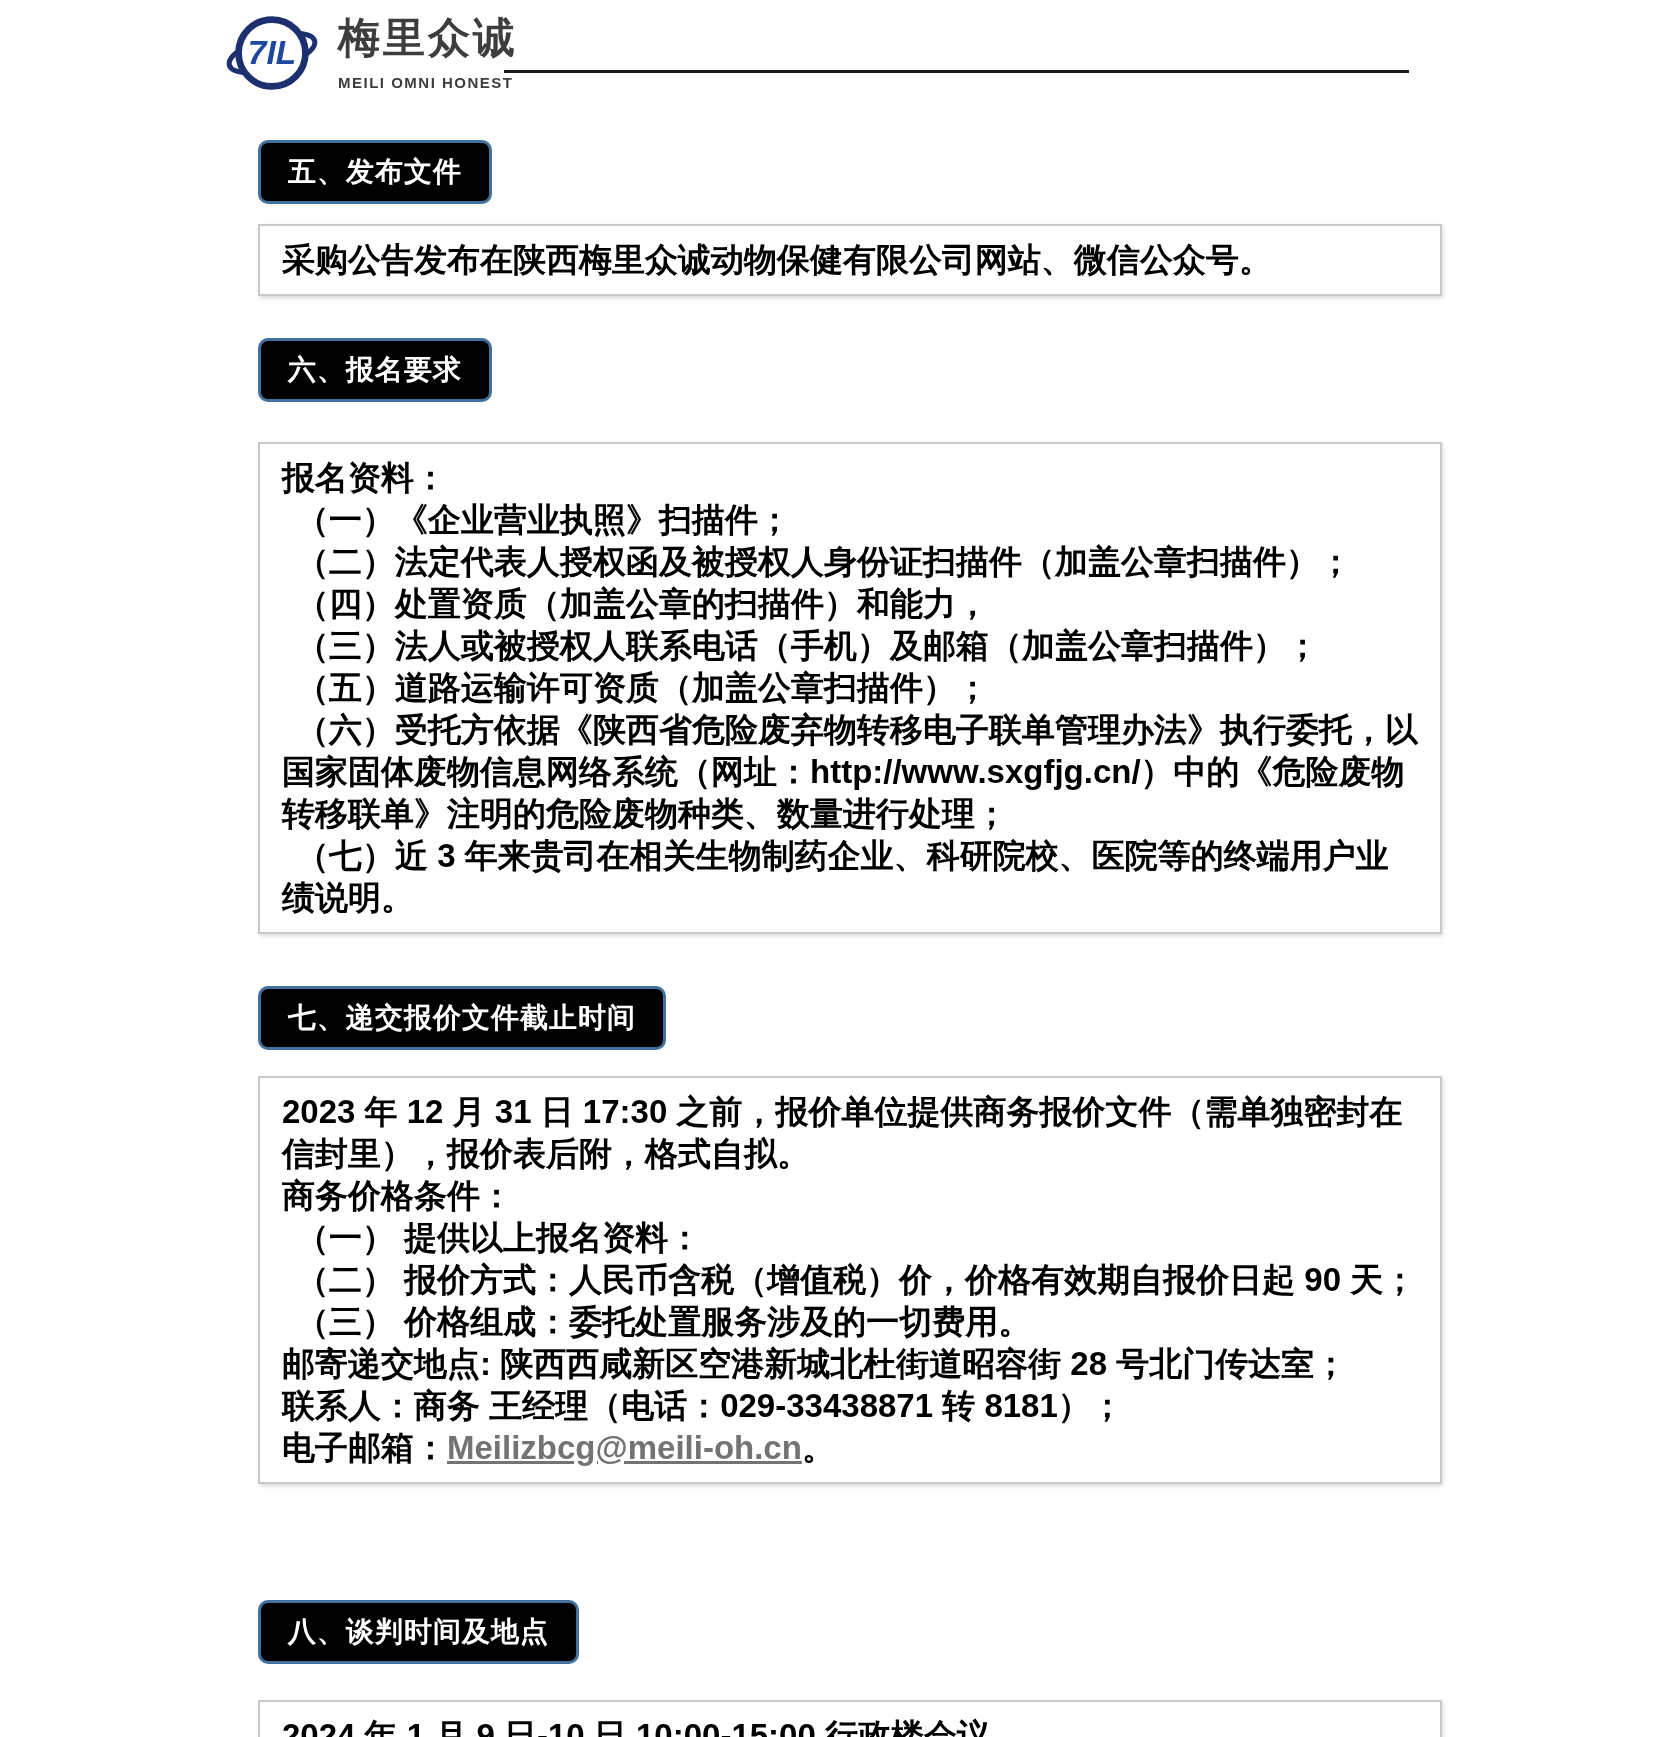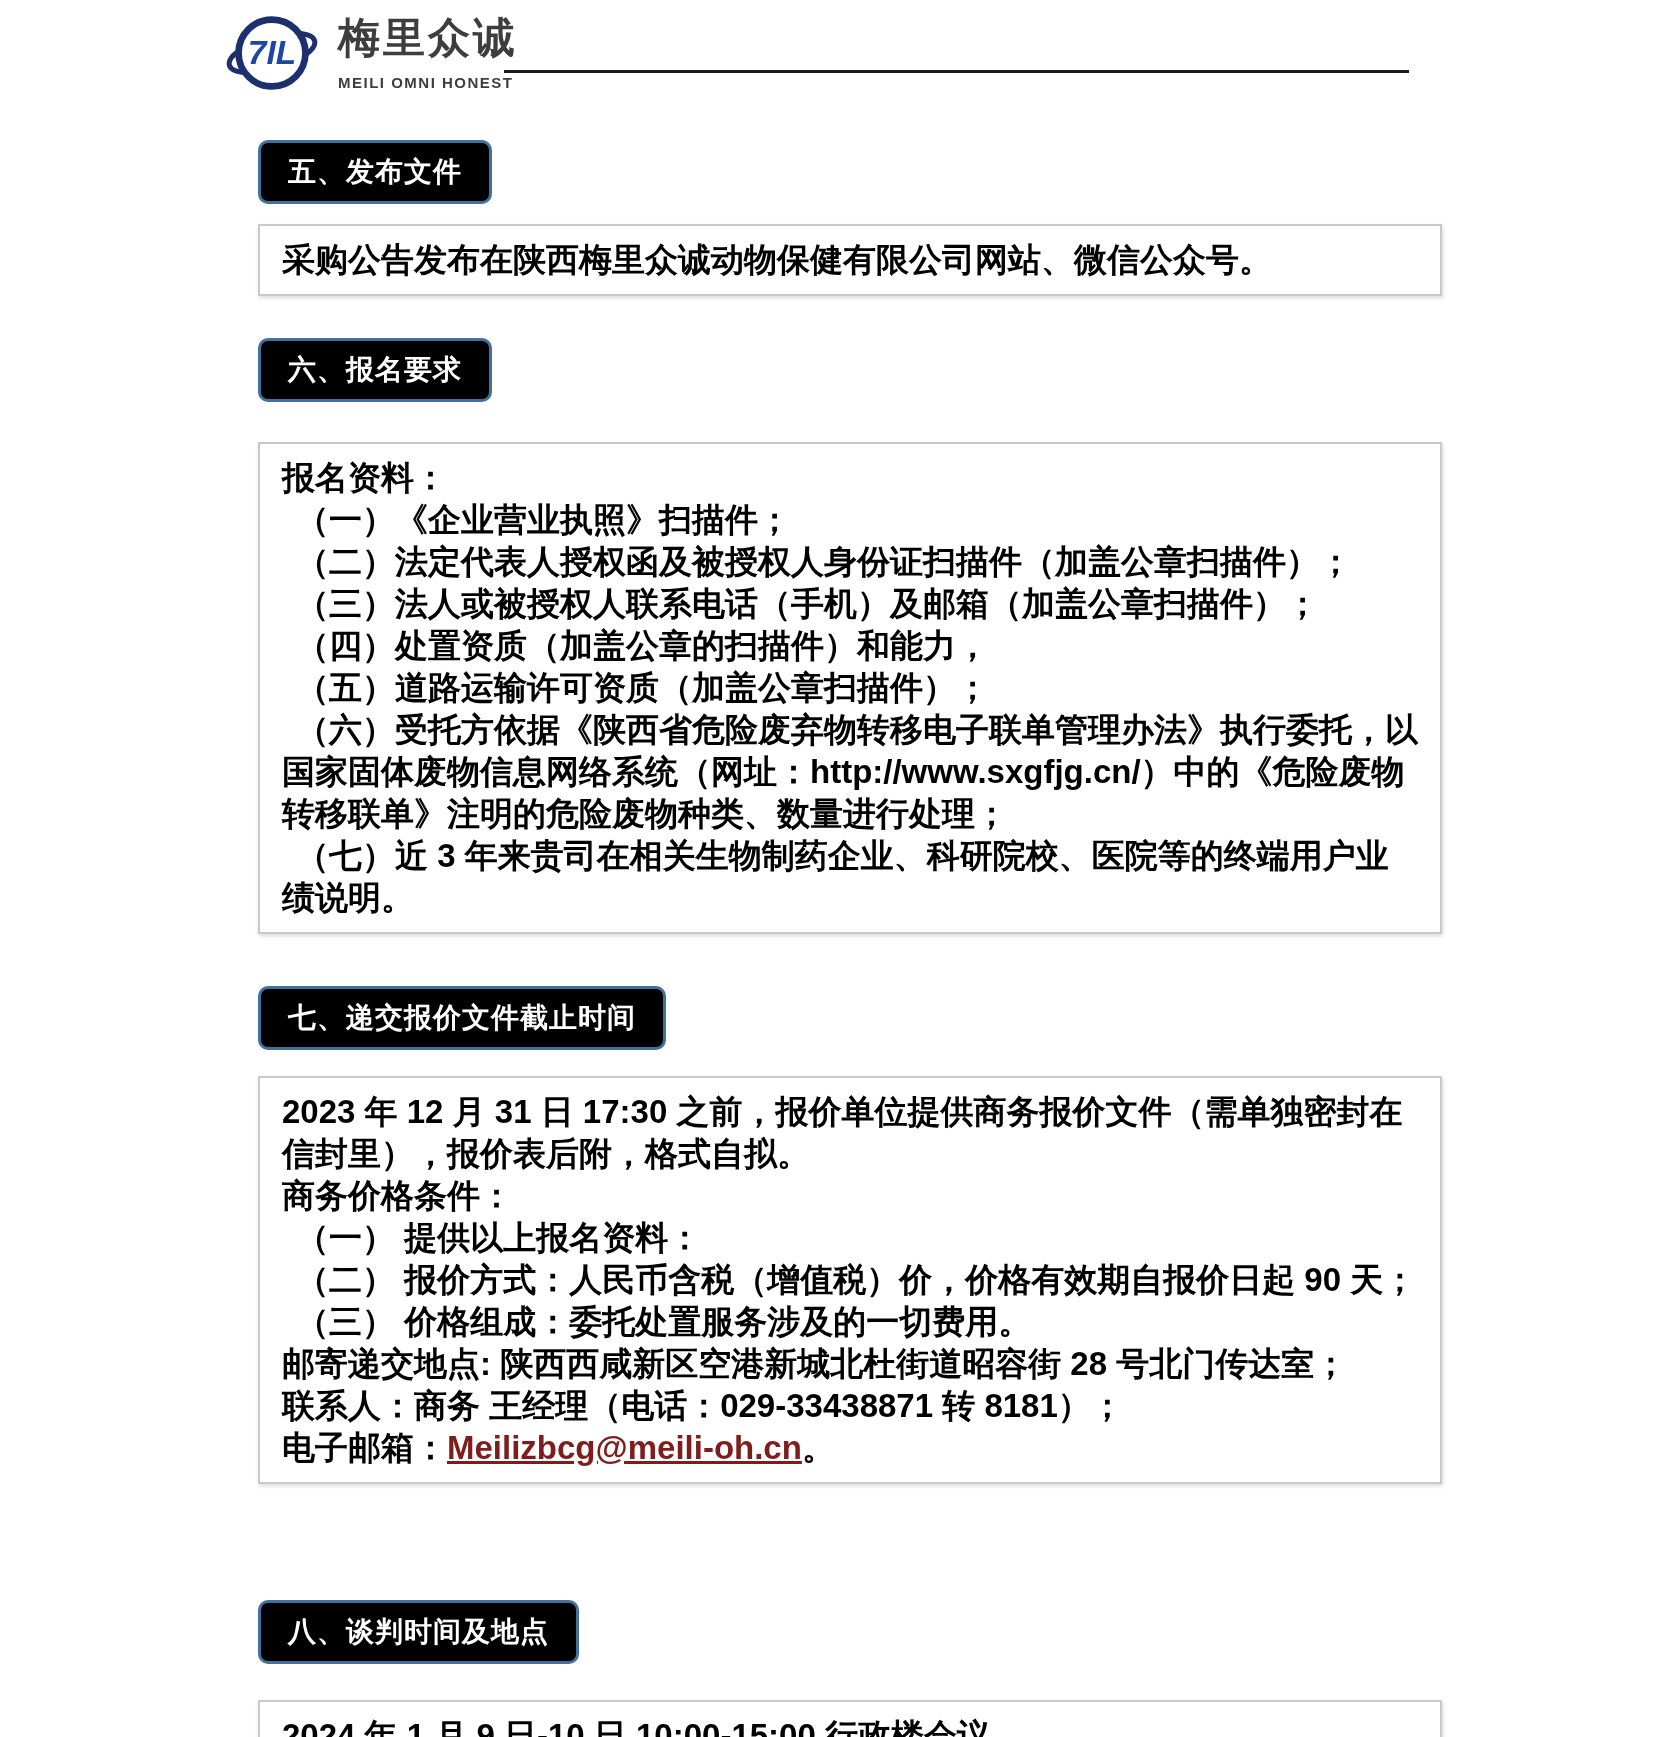--- a/index.html
+++ b/index.html
@@ -39,21 +39,21 @@
     background:#fff;
     border:2px solid #c9c9c9;
     box-shadow:1px 2px 4px rgba(0,0,0,0.15);
     padding:13px 22px;
     font-size:33px;
     font-weight:bold;
     line-height:42px;
     color:#000;
   }
   .sec-box p.ind { text-indent:14px; }
-  a.email-link { color:#7f1d1d; text-decoration:underline; font-weight:bold;text-align:center; }
+  a.email-link { color:#737373; text-decoration:underline; font-weight:bold;text-align:center; }
 
   
   .sec5 .sec-box { margin-top:20px; }
   .sec6 { margin-top:42px; }
   .sec6 .sec-box { margin-top:40px; }
   .sec7 { margin-top:52px; }
   .sec7 .sec-box { margin-top:26px; }
   .sec8 { margin-top:116px; }
   .sec8 .sec-box { margin-top:36px; }
 </style>
@@ -85,22 +85,22 @@
         <p>采购公告发布在陕西梅里众诚动物保健有限公司网站、微信公众号。</p>
       </div>
     </div>
 
     <div class="sec sec6">
       <div class="sec-btn">六、报名要求</div>
       <div class="sec-box">
         <p>报名资料：</p>
         <p class="ind">（一）《企业营业执照》扫描件；</p>
         <p class="ind">（二）法定代表人授权函及被授权人身份证扫描件（加盖公章扫描件）；</p>
+        <p class="ind">（四）处置资质（加盖公章的扫描件）和能力，</p>
         <p class="ind">（三）法人或被授权人联系电话（手机）及邮箱（加盖公章扫描件）；</p>
-        <p class="ind">（四）处置资质（加盖公章的扫描件）和能力，</p>
         <p class="ind">（五）道路运输许可资质（加盖公章扫描件）；</p>
         <p class="ind">（六）受托方依据《陕西省危险废弃物转移电子联单管理办法》执行委托，以国家固体废物信息网络系统（网址：http://www.sxgfjg.cn/）中的《危险废物转移联单》注明的危险废物种类、数量进行处理；</p>
         <p class="ind">（七）近 3 年来贵司在相关生物制药企业、科研院校、医院等的终端用户业绩说明。</p>
       </div>
     </div>
 
     <div class="sec sec7">
       <div class="sec-btn">七、递交报价文件截止时间</div>
       <div class="sec-box">
         <p>2023 年 12 月 31 日 17:30 之前，报价单位提供商务报价文件（需单独密封在信封里），报价表后附，格式自拟。</p>

